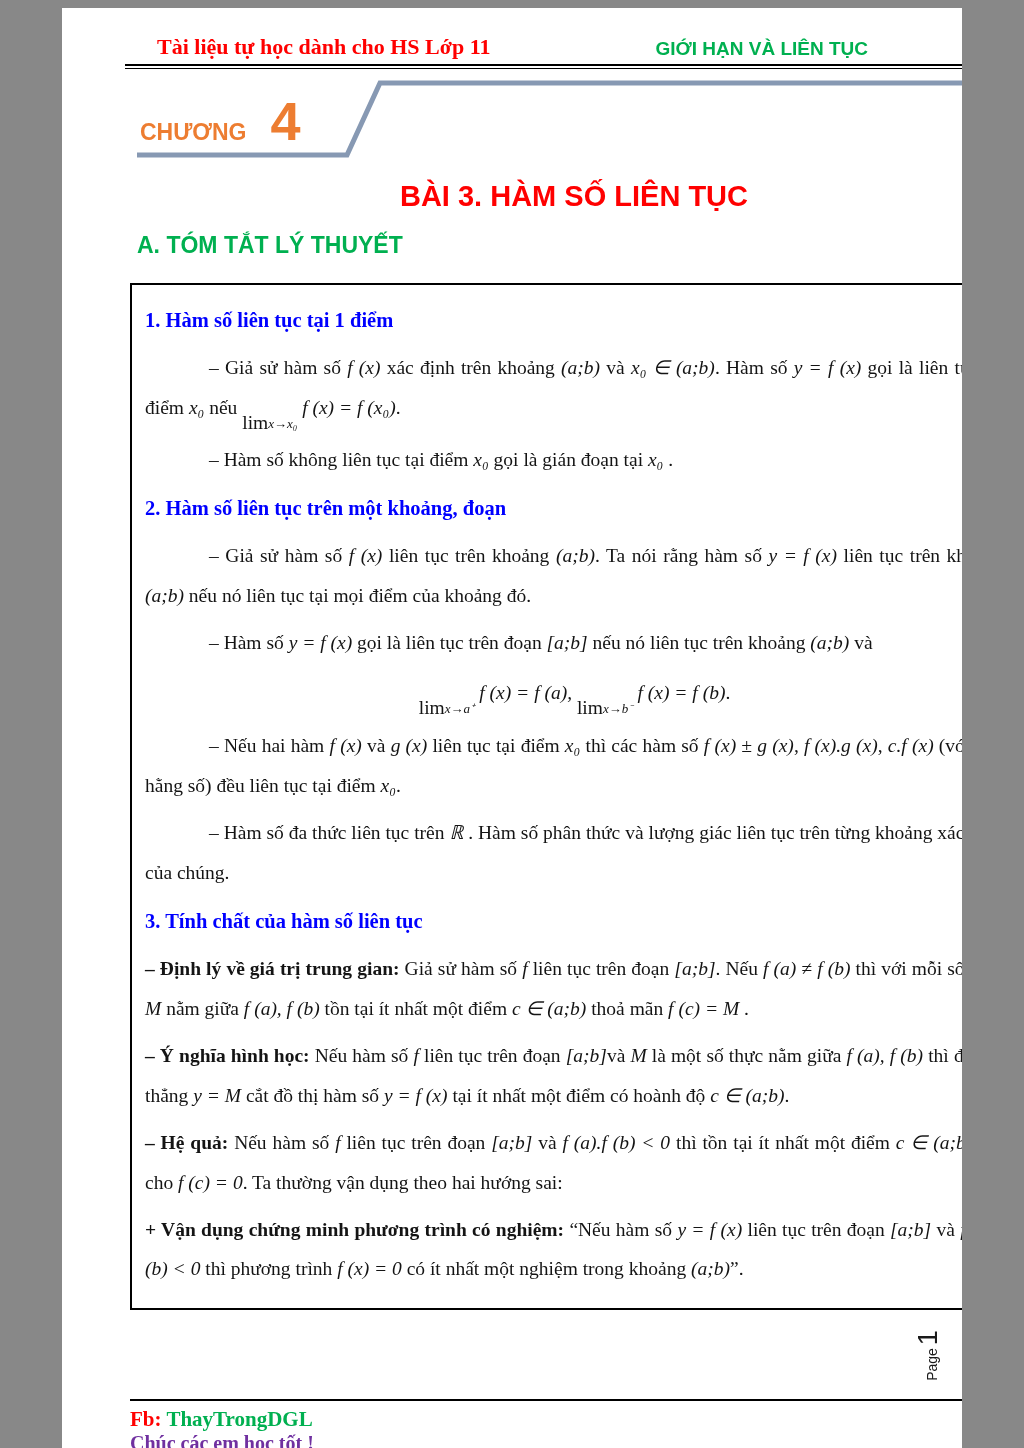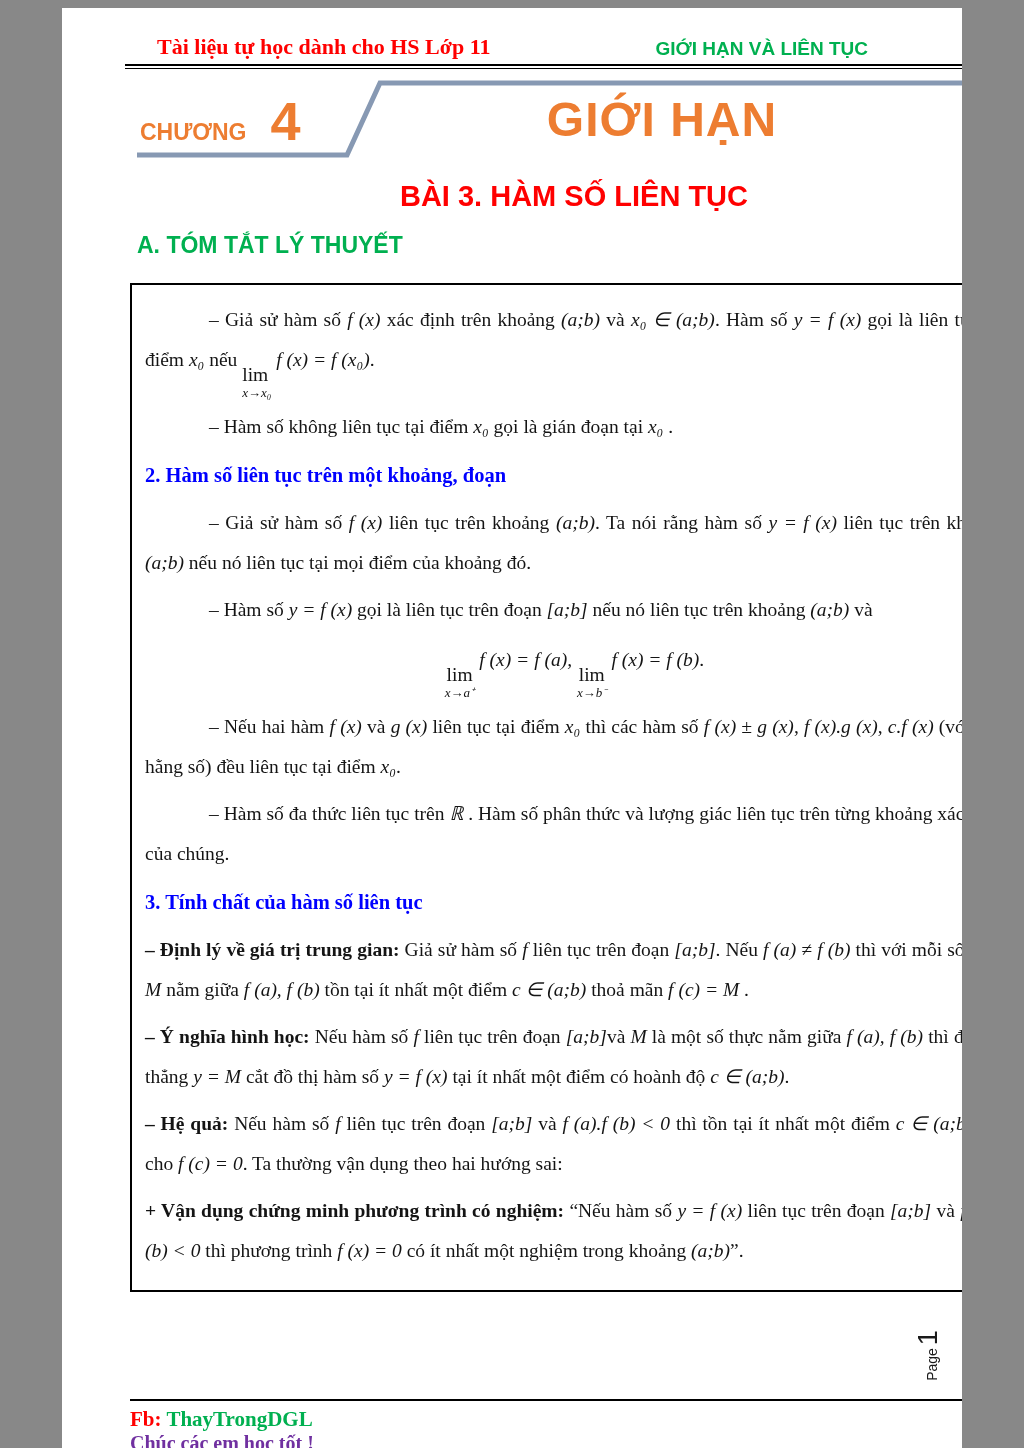--- a/index.html
+++ b/index.html
@@ -51,21 +51,21 @@
   }
   .theory-box p { line-height:2.05; }
   .h-blue  { color:#0000FF; font-weight:bold; font-size:20.5px; margin:6px 0 2px 0; }
   .h-label { font-weight:bold; font-size:20.5px; margin:10px 0 2px 0; }
   .para    { text-align:justify; margin:7px 0; }
   .para.indent { text-indent:64px; }
   .formula { text-align:center; margin:10px 0 4px 0; }
   .math { font-style:italic; }
   .bold { font-weight:bold; }
   .lim {
-    display:inline-flex; flex-direction:column; 
+    display:inline-flex; flex-direction:row; align-items:center;
     vertical-align:-15px; line-height:1.05; text-indent:0;
   }
   .lim-top { font-style:normal; font-size:19.5px; }
   .lim-sub { font-style:italic; font-size:13px; margin-top:1px; }
   
   .ftr-rule { position:absolute; left:68px; top:1391px; width:889px; border-top:2px solid #000; }
   .ftr-row {
     position:absolute; left:68px; top:1399px; width:889px;
     display:flex; justify-content:space-between; align-items:flex-start;flex-direction:column;
   }
@@ -96,26 +96,26 @@
   <div class="hdr-right">GIỚI HẠN VÀ LIÊN TỤC</div>
   <div class="hdr-rule"></div>
 
   <svg class="banner-svg" width="1024" height="110" viewBox="0 0 1024 110">
     <polyline points="75,87 285,87 318,15 937,15" fill="none" stroke="#8799B3" stroke-width="5"></polyline>
   </svg>
   <div class="chapter-group">
     <span class="chapter-word">CHƯƠNG</span>
     <span class="chapter-num">4</span>
   </div>
-  <div class="banner-title">GIỚI HẠN</div>
   <div class="lesson-title">BÀI 3. HÀM SỐ LIÊN TỤC</div>
 
   <div class="section-a">A. TÓM TẮT LÝ THUYẾT</div>
 
   <div class="theory-box" id="theory-box">
+      <p class="h-blue">1. Hàm số liên tục tại 1 điểm</p>
       <p class="para indent"><span>– Giả sử hàm số </span><span class="math">f (x)</span><span> xác định trên khoảng </span><span class="math">(a;b)</span><span> và </span><span class="math">x₀ ∈ (a;b)</span><span>. Hàm số </span><span class="math">y = f (x)</span><span> gọi là liên tục tại điểm </span><span class="math">x₀</span><span> nếu </span><span class="lim">
           <span class="lim-top">lim</span>
           <span class="lim-sub">x→x₀</span>
         </span><span class="math"> f (x) = f (x₀)</span><span>.</span></p>
       <p class="para indent"><span>– Hàm số không liên tục tại điểm </span><span class="math">x₀</span><span> gọi là gián đoạn tại </span><span class="math">x₀</span><span> .</span></p>
       <p class="h-blue">2. Hàm số liên tục trên một khoảng, đoạn</p>
       <p class="para indent"><span>– Giả sử hàm số </span><span class="math">f (x)</span><span> liên tục trên khoảng </span><span class="math">(a;b)</span><span>. Ta nói rằng hàm số </span><span class="math">y = f (x)</span><span> liên tục trên khoảng </span><span class="math">(a;b)</span><span> nếu nó liên tục tại mọi điểm của khoảng đó.</span></p>
       <p class="para indent"><span>– Hàm số </span><span class="math">y = f (x)</span><span> gọi là liên tục trên đoạn </span><span class="math">[a;b]</span><span> nếu nó liên tục trên khoảng </span><span class="math">(a;b)</span><span> và</span></p>
       <p class="formula"><span class="lim">
           <span class="lim-top">lim</span>

